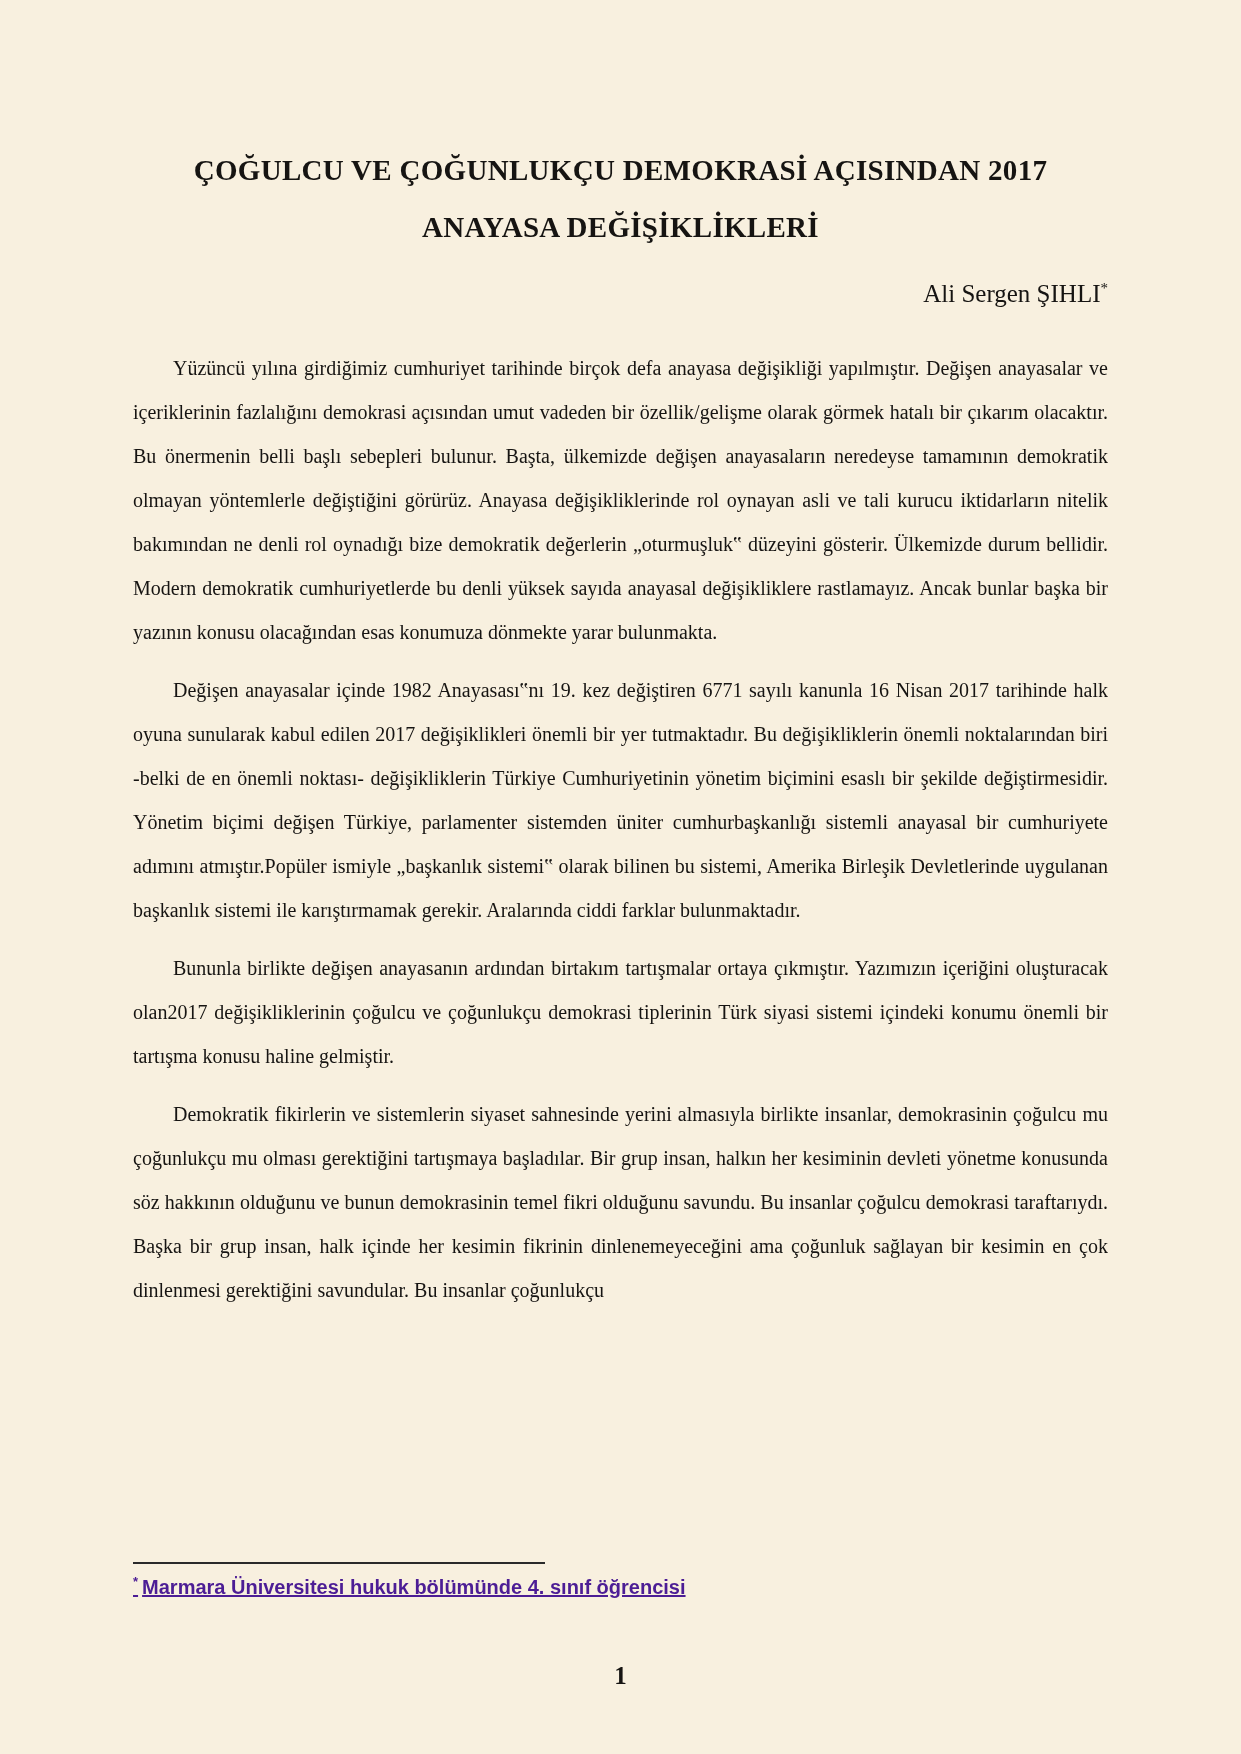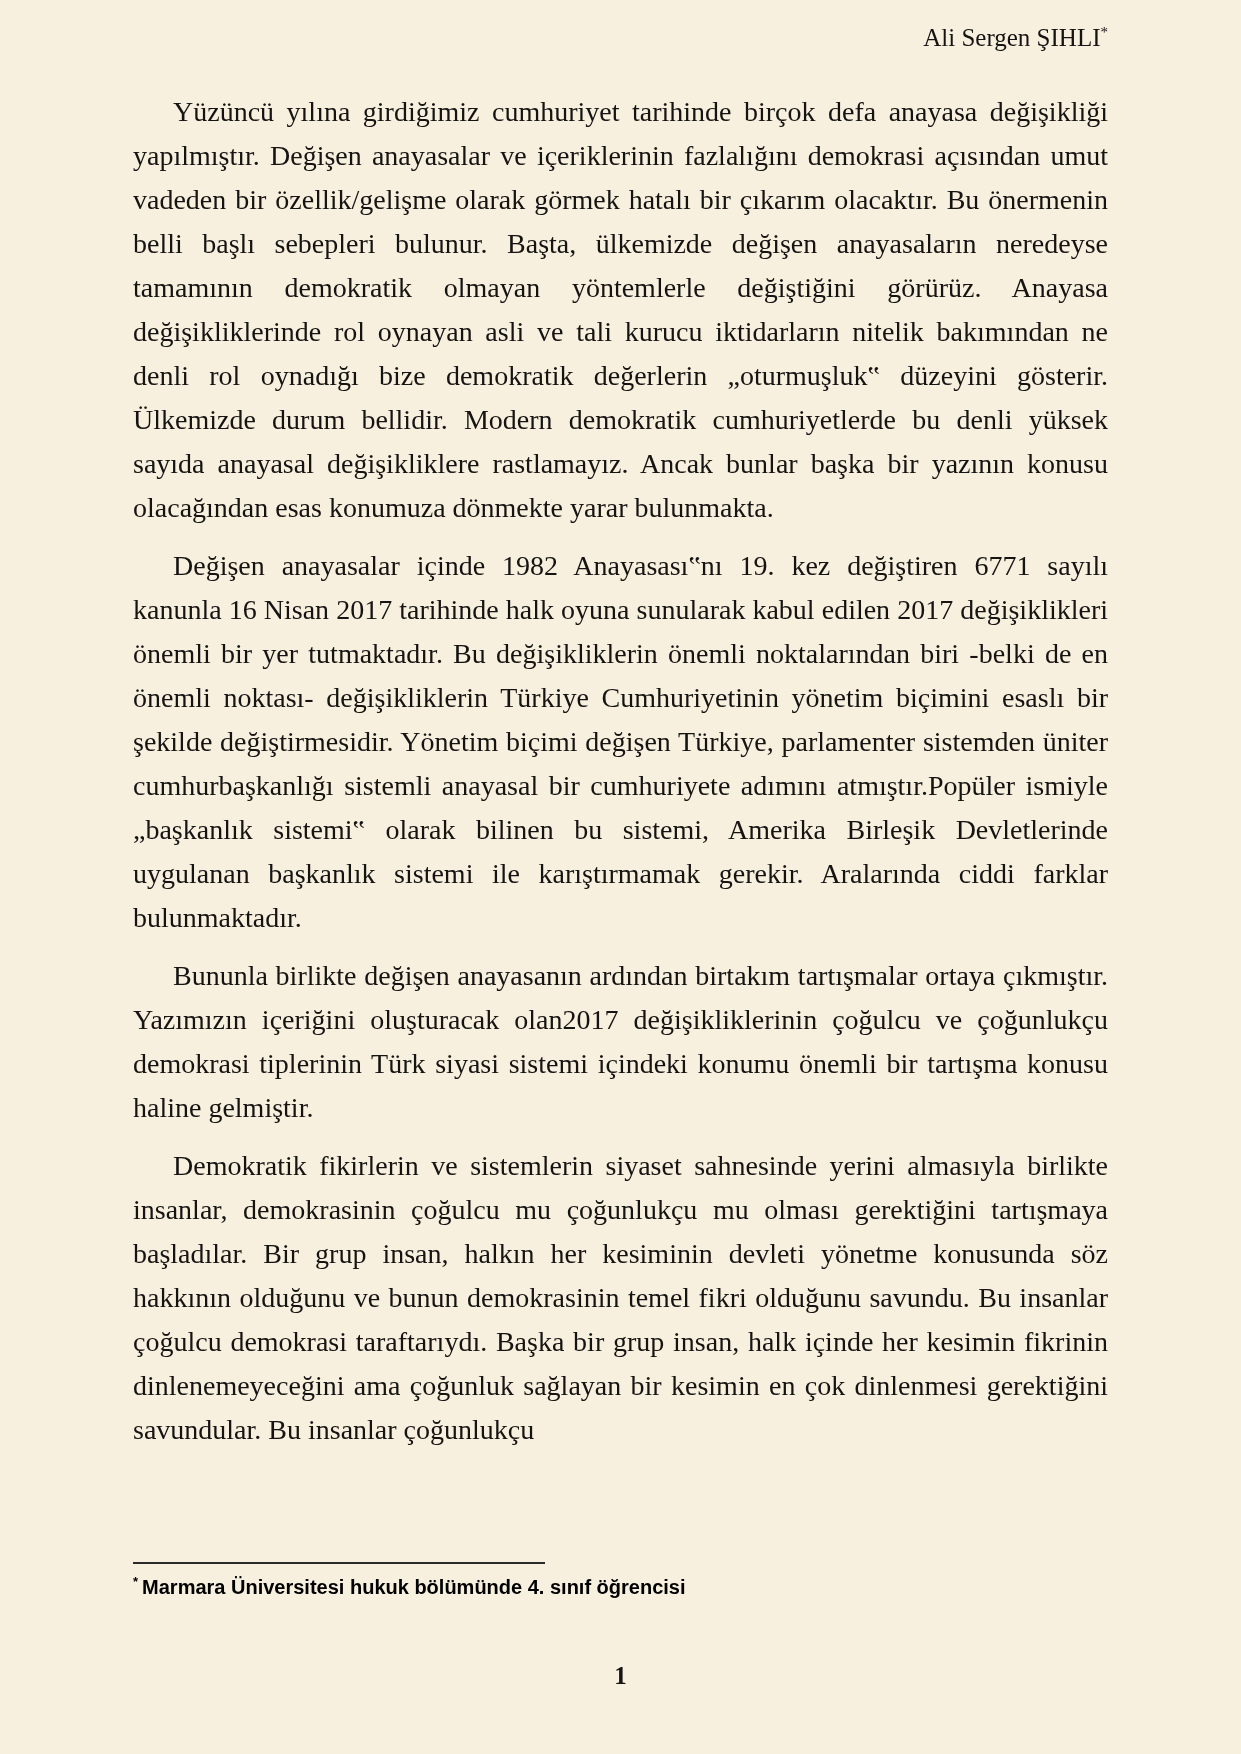--- a/index.html
+++ b/index.html
@@ -32,21 +32,21 @@
   .author sup {
     font-size: 15px;
     vertical-align: super;
     line-height: 0;
   }
   .body-text {
     margin: 38px 133px 0 133px;
     width: 975px;
   }
   .body-text p {
-    font-size: 28px;
+    font-size: 20px;
     line-height: 44px;
     text-align: justify;
     text-indent: 40px;
     margin: 0 0 14px 0;
   }
   .footnote-area {
     position: absolute;
     left: 133px;
     top: 1562px;
     width: 975px;
@@ -54,21 +54,22 @@
   .footnote-rule {
     width: 412px;
     height: 0;
     border-top: 2px solid #2a2a2a;
     margin-bottom: 12px;
   }
   .footnote-text {
     font-family: "Liberation Sans", sans-serif;
     font-weight: bold;
     font-size: 20px;
-    color: #000000;
+    color: #4c1d95;
+    text-decoration: underline;
   }
   .footnote-text sup {
     font-size: 13px;
     vertical-align: super;
     line-height: 0;
     margin-right: 4px;
   }
   .page-number {
     position: absolute;
     left: 0;
@@ -77,20 +78,24 @@
     text-align: center;
     font-size: 25px;
     font-weight: bold;
   }
 </style>
 </head>
 <body>
 
 <div class="page">
 
+  <h1 class="title">
+    <span class="title-line">ÇOĞULCU VE ÇOĞUNLUKÇU DEMOKRASİ AÇISINDAN 2017</span>
+    <span class="title-line">ANAYASA DEĞİŞİKLİKLERİ</span>
+  </h1>
 
   <div class="author"><span>Ali Sergen ŞIHLI</span><sup>*</sup></div>
 
   <div class="body-text">
     <p>Yüzüncü yılına girdiğimiz cumhuriyet tarihinde birçok defa anayasa değişikliği yapılmıştır. Değişen anayasalar ve içeriklerinin fazlalığını demokrasi açısından umut vadeden bir özellik/gelişme olarak görmek hatalı bir çıkarım olacaktır. Bu önermenin belli başlı sebepleri bulunur. Başta, ülkemizde değişen anayasaların neredeyse tamamının demokratik olmayan yöntemlerle değiştiğini görürüz. Anayasa değişikliklerinde rol oynayan asli ve tali kurucu iktidarların nitelik bakımından ne denli rol oynadığı bize demokratik değerlerin „oturmuşluk‟ düzeyini gösterir. Ülkemizde durum bellidir. Modern demokratik cumhuriyetlerde bu denli yüksek sayıda anayasal değişikliklere rastlamayız. Ancak bunlar başka bir yazının konusu olacağından esas konumuza dönmekte yarar bulunmakta.</p>
     <p>Değişen anayasalar içinde 1982 Anayasası‟nı 19. kez değiştiren 6771 sayılı kanunla 16 Nisan 2017 tarihinde halk oyuna sunularak kabul edilen 2017 değişiklikleri önemli bir yer tutmaktadır. Bu değişikliklerin önemli noktalarından biri -belki de en önemli noktası- değişikliklerin Türkiye Cumhuriyetinin yönetim biçimini esaslı bir şekilde değiştirmesidir. Yönetim biçimi değişen Türkiye, parlamenter sistemden üniter cumhurbaşkanlığı sistemli anayasal bir cumhuriyete adımını atmıştır.Popüler ismiyle „başkanlık sistemi‟ olarak bilinen bu sistemi, Amerika Birleşik Devletlerinde uygulanan başkanlık sistemi ile karıştırmamak gerekir. Aralarında ciddi farklar bulunmaktadır.</p>
     <p>Bununla birlikte değişen anayasanın ardından birtakım tartışmalar ortaya çıkmıştır. Yazımızın içeriğini oluşturacak olan2017 değişikliklerinin çoğulcu ve çoğunlukçu demokrasi tiplerinin Türk siyasi sistemi içindeki konumu önemli bir tartışma konusu haline gelmiştir.</p>
     <p>Demokratik fikirlerin ve sistemlerin siyaset sahnesinde yerini almasıyla birlikte insanlar, demokrasinin çoğulcu mu çoğunlukçu mu olması gerektiğini tartışmaya başladılar. Bir grup insan, halkın her kesiminin devleti yönetme konusunda söz hakkının olduğunu ve bunun demokrasinin temel fikri olduğunu savundu. Bu insanlar çoğulcu demokrasi taraftarıydı. Başka bir grup insan, halk içinde her kesimin fikrinin dinlenemeyeceğini ama çoğunluk sağlayan bir kesimin en çok dinlenmesi gerektiğini savundular. Bu insanlar çoğunlukçu</p>
   </div>
 

